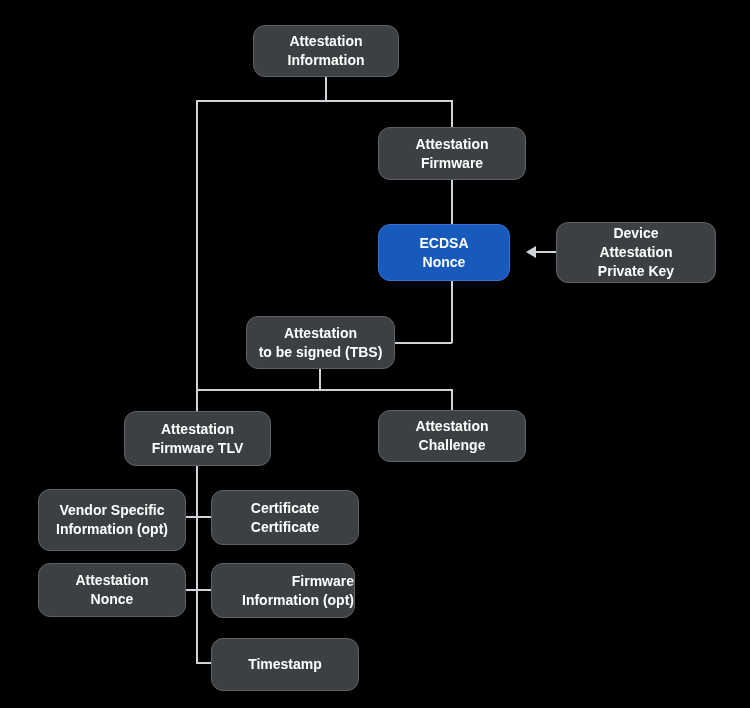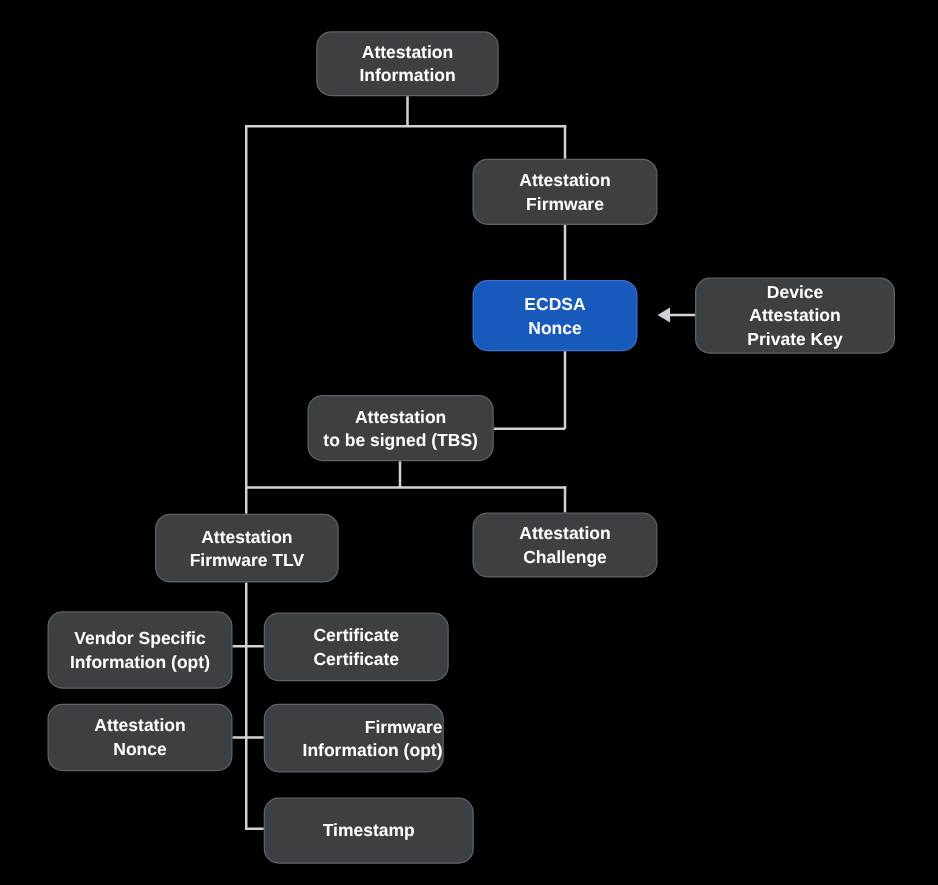--- a/index.html
+++ b/index.html
@@ -109,21 +109,21 @@
   <div class="node" style="left:38px;top:563px;width:148px;height:54px;">
     <span>Attestation</span>
     <span>Nonce</span>
   </div>
 
   <div class="node" style="left:211px;top:563px;width:144px;height:55px;align-items:flex-end;">
     <span>Firmware</span>
     <span>Information (opt)</span>
   </div>
 
-  <div class="node" style="left:211px;top:638px;width:168px;height:53px;">
+  <div class="node" style="left:211px;top:638px;width:148px;height:53px;">
     <span>Timestamp</span>
   </div>
 
   <div class="edge" style="left:325px;top:77px;width:2px;height:24px;"></div>
   <div class="edge" style="left:196px;top:100px;width:257px;height:2px;"></div>
   <div class="edge" style="left:451px;top:100px;width:2px;height:27px;"></div>
   <div class="edge" style="left:196px;top:100px;width:2px;height:311px;"></div>
 
   <div class="edge" style="left:451px;top:180px;width:2px;height:44px;"></div>
 

